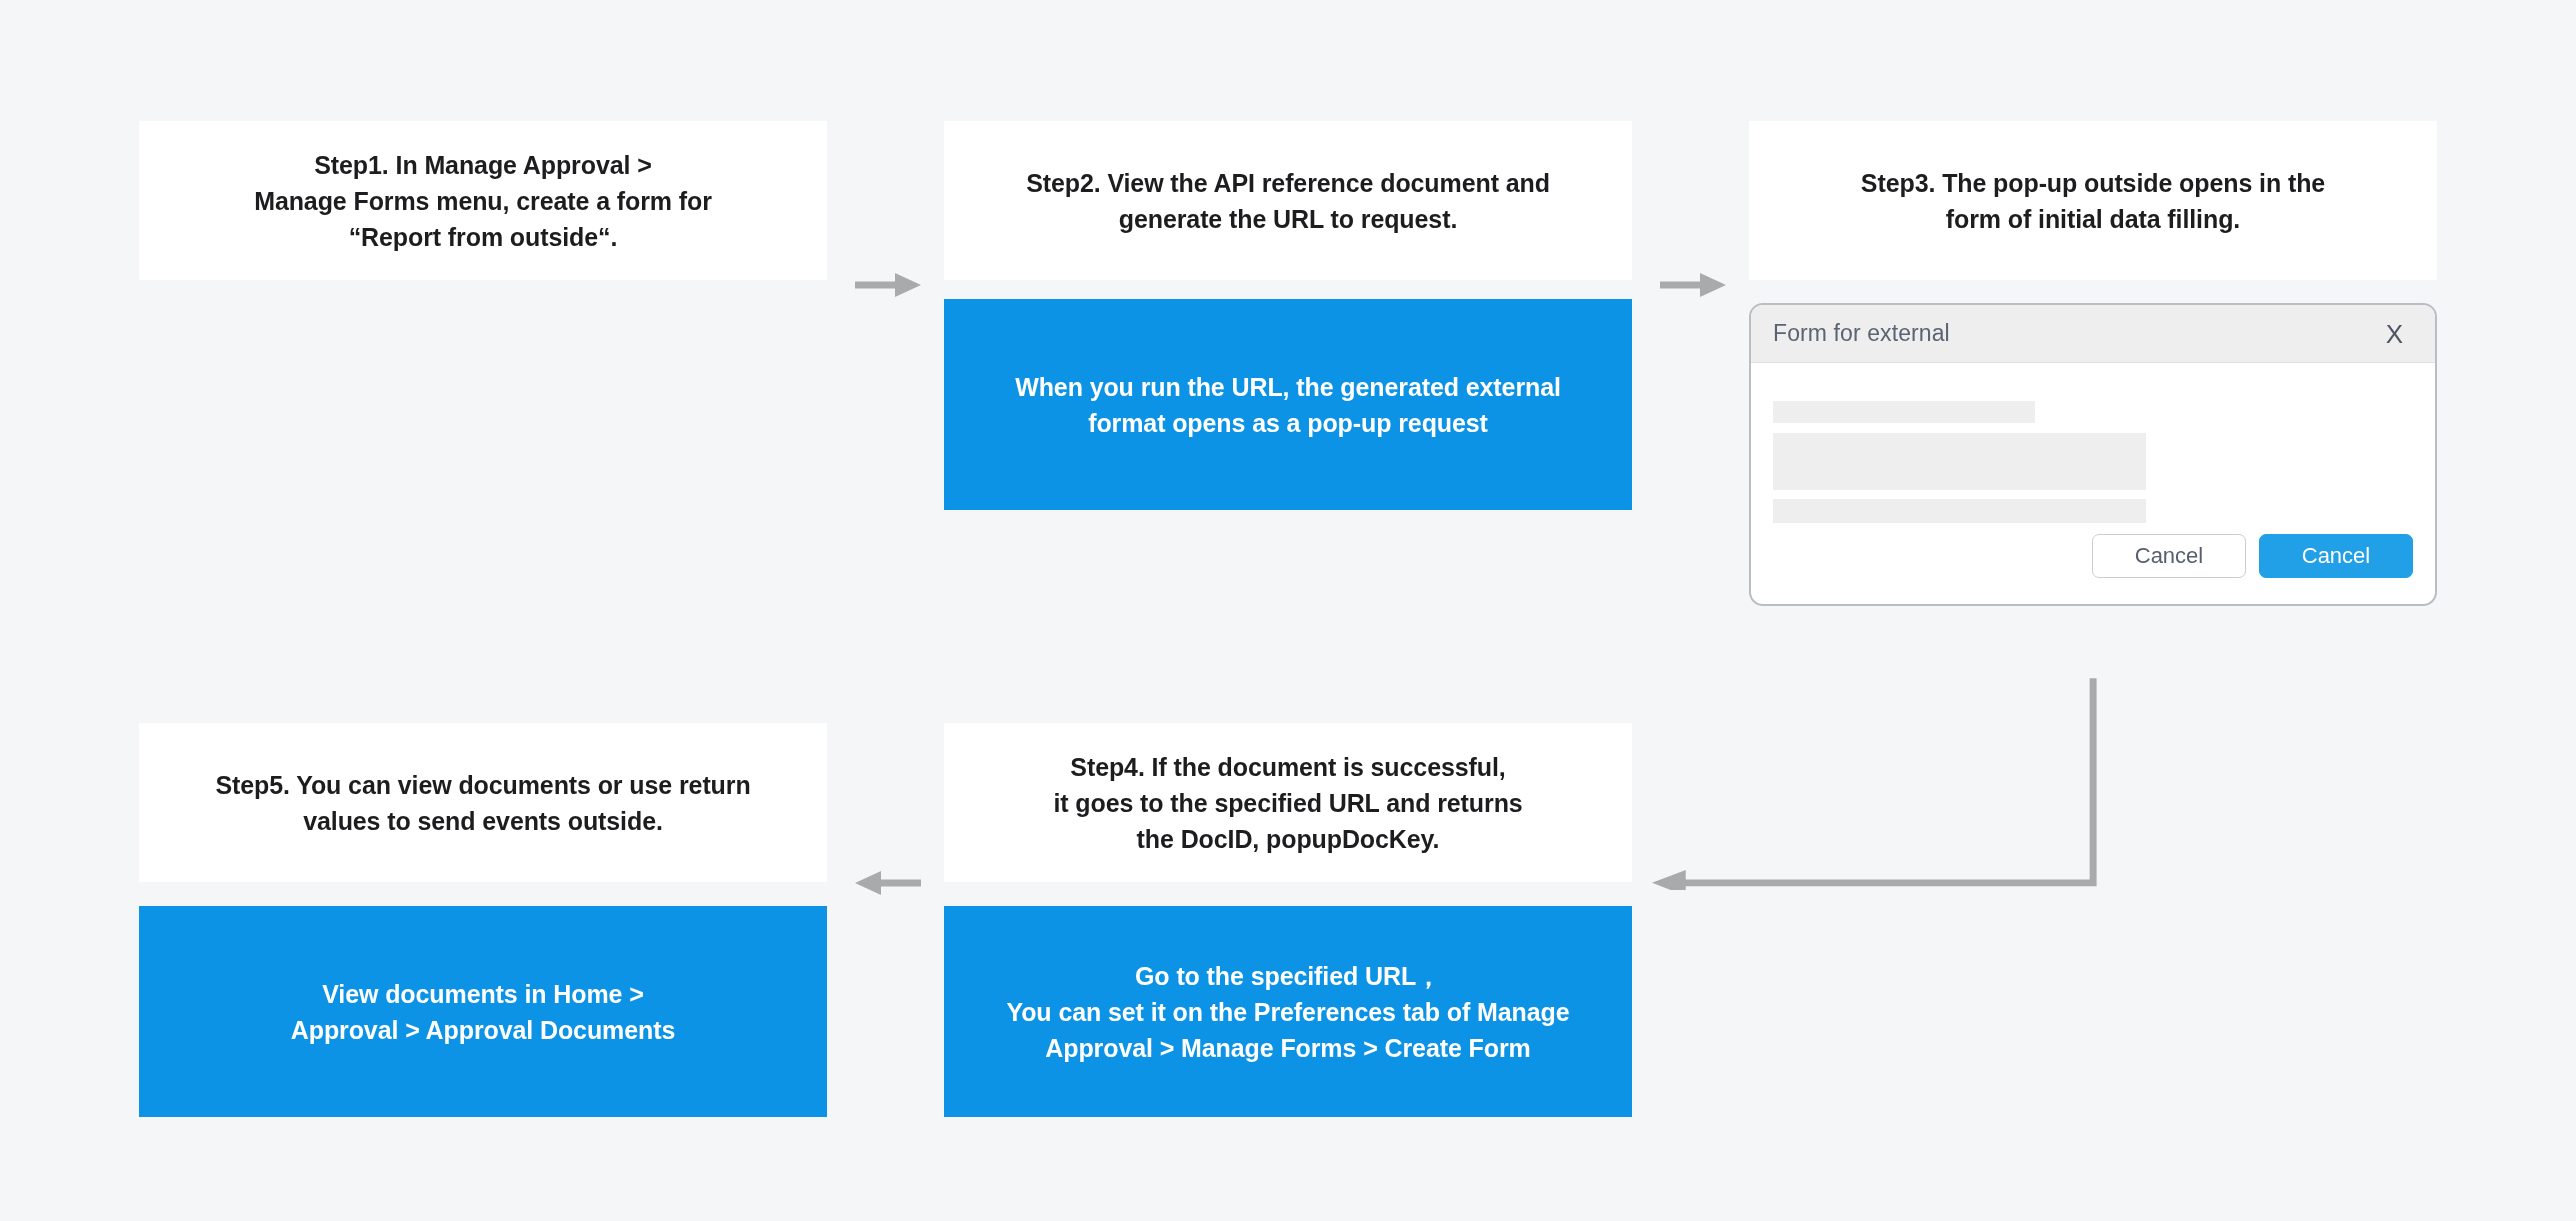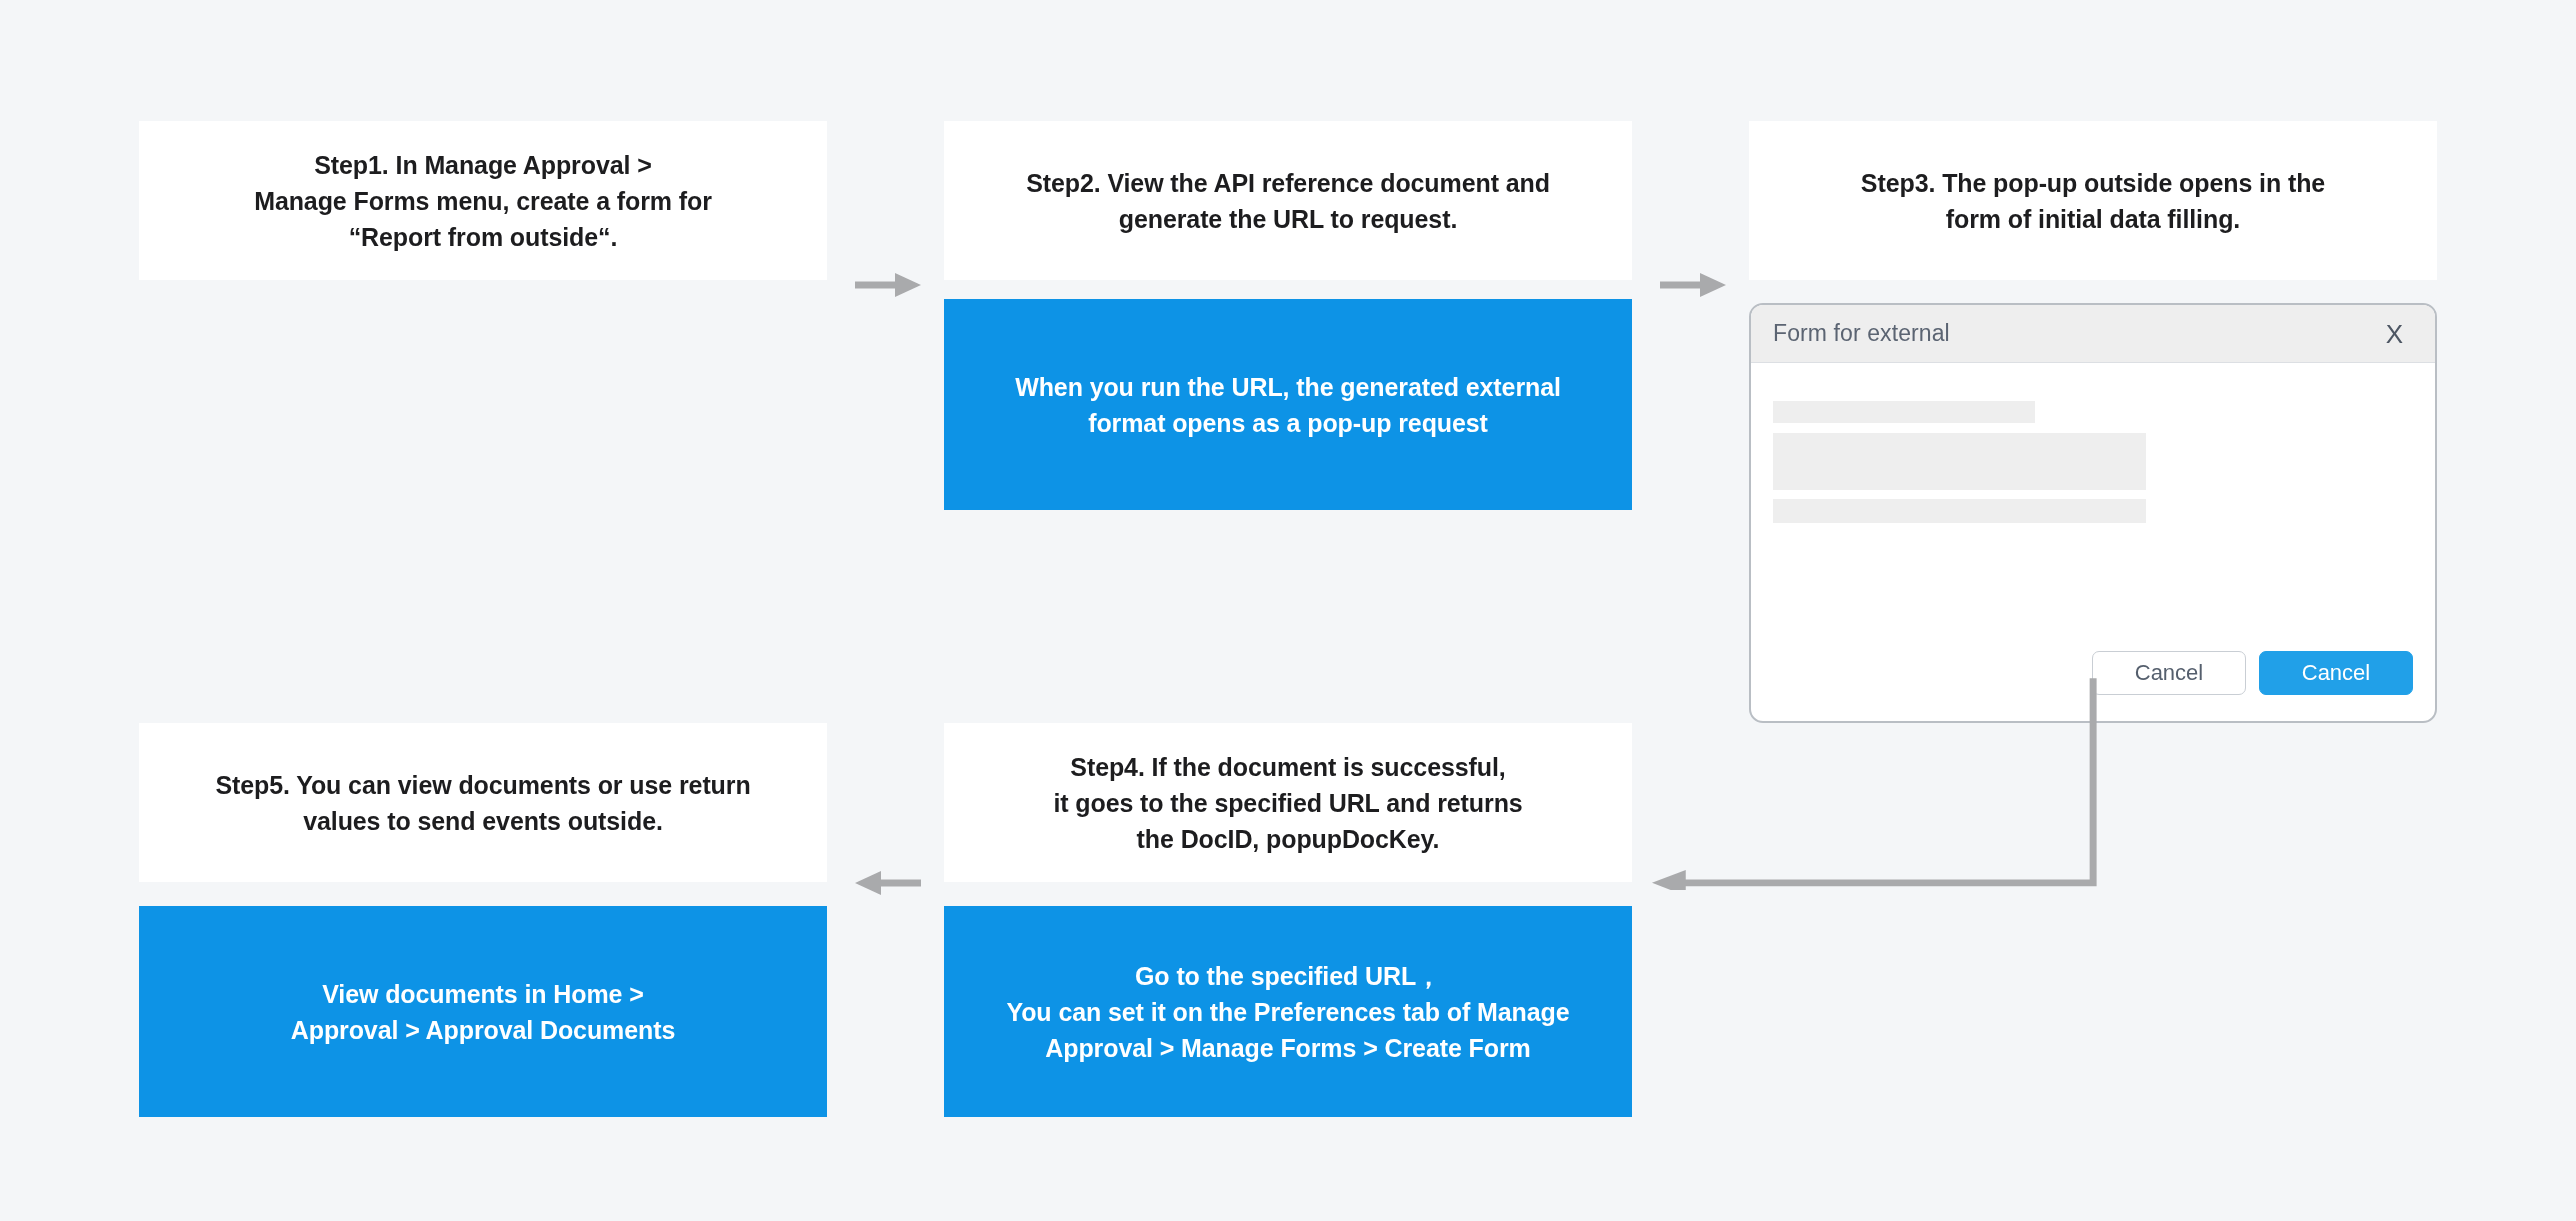--- a/index.html
+++ b/index.html
@@ -51,21 +51,21 @@
 
   
   .arrow{position:absolute;}
 
   
   .popup{
     position:absolute;
     left:1749px;
     top:303px;
     width:688px;
-    height:420px;
+    height:303px;
     box-sizing:border-box;
     background:#ffffff;
     border:2px solid #b9bec4;
     border-radius:14px;
     overflow:hidden;
     display:flex;
     flex-direction:column;
   }
   .popup-titlebar{
     height:58px;

